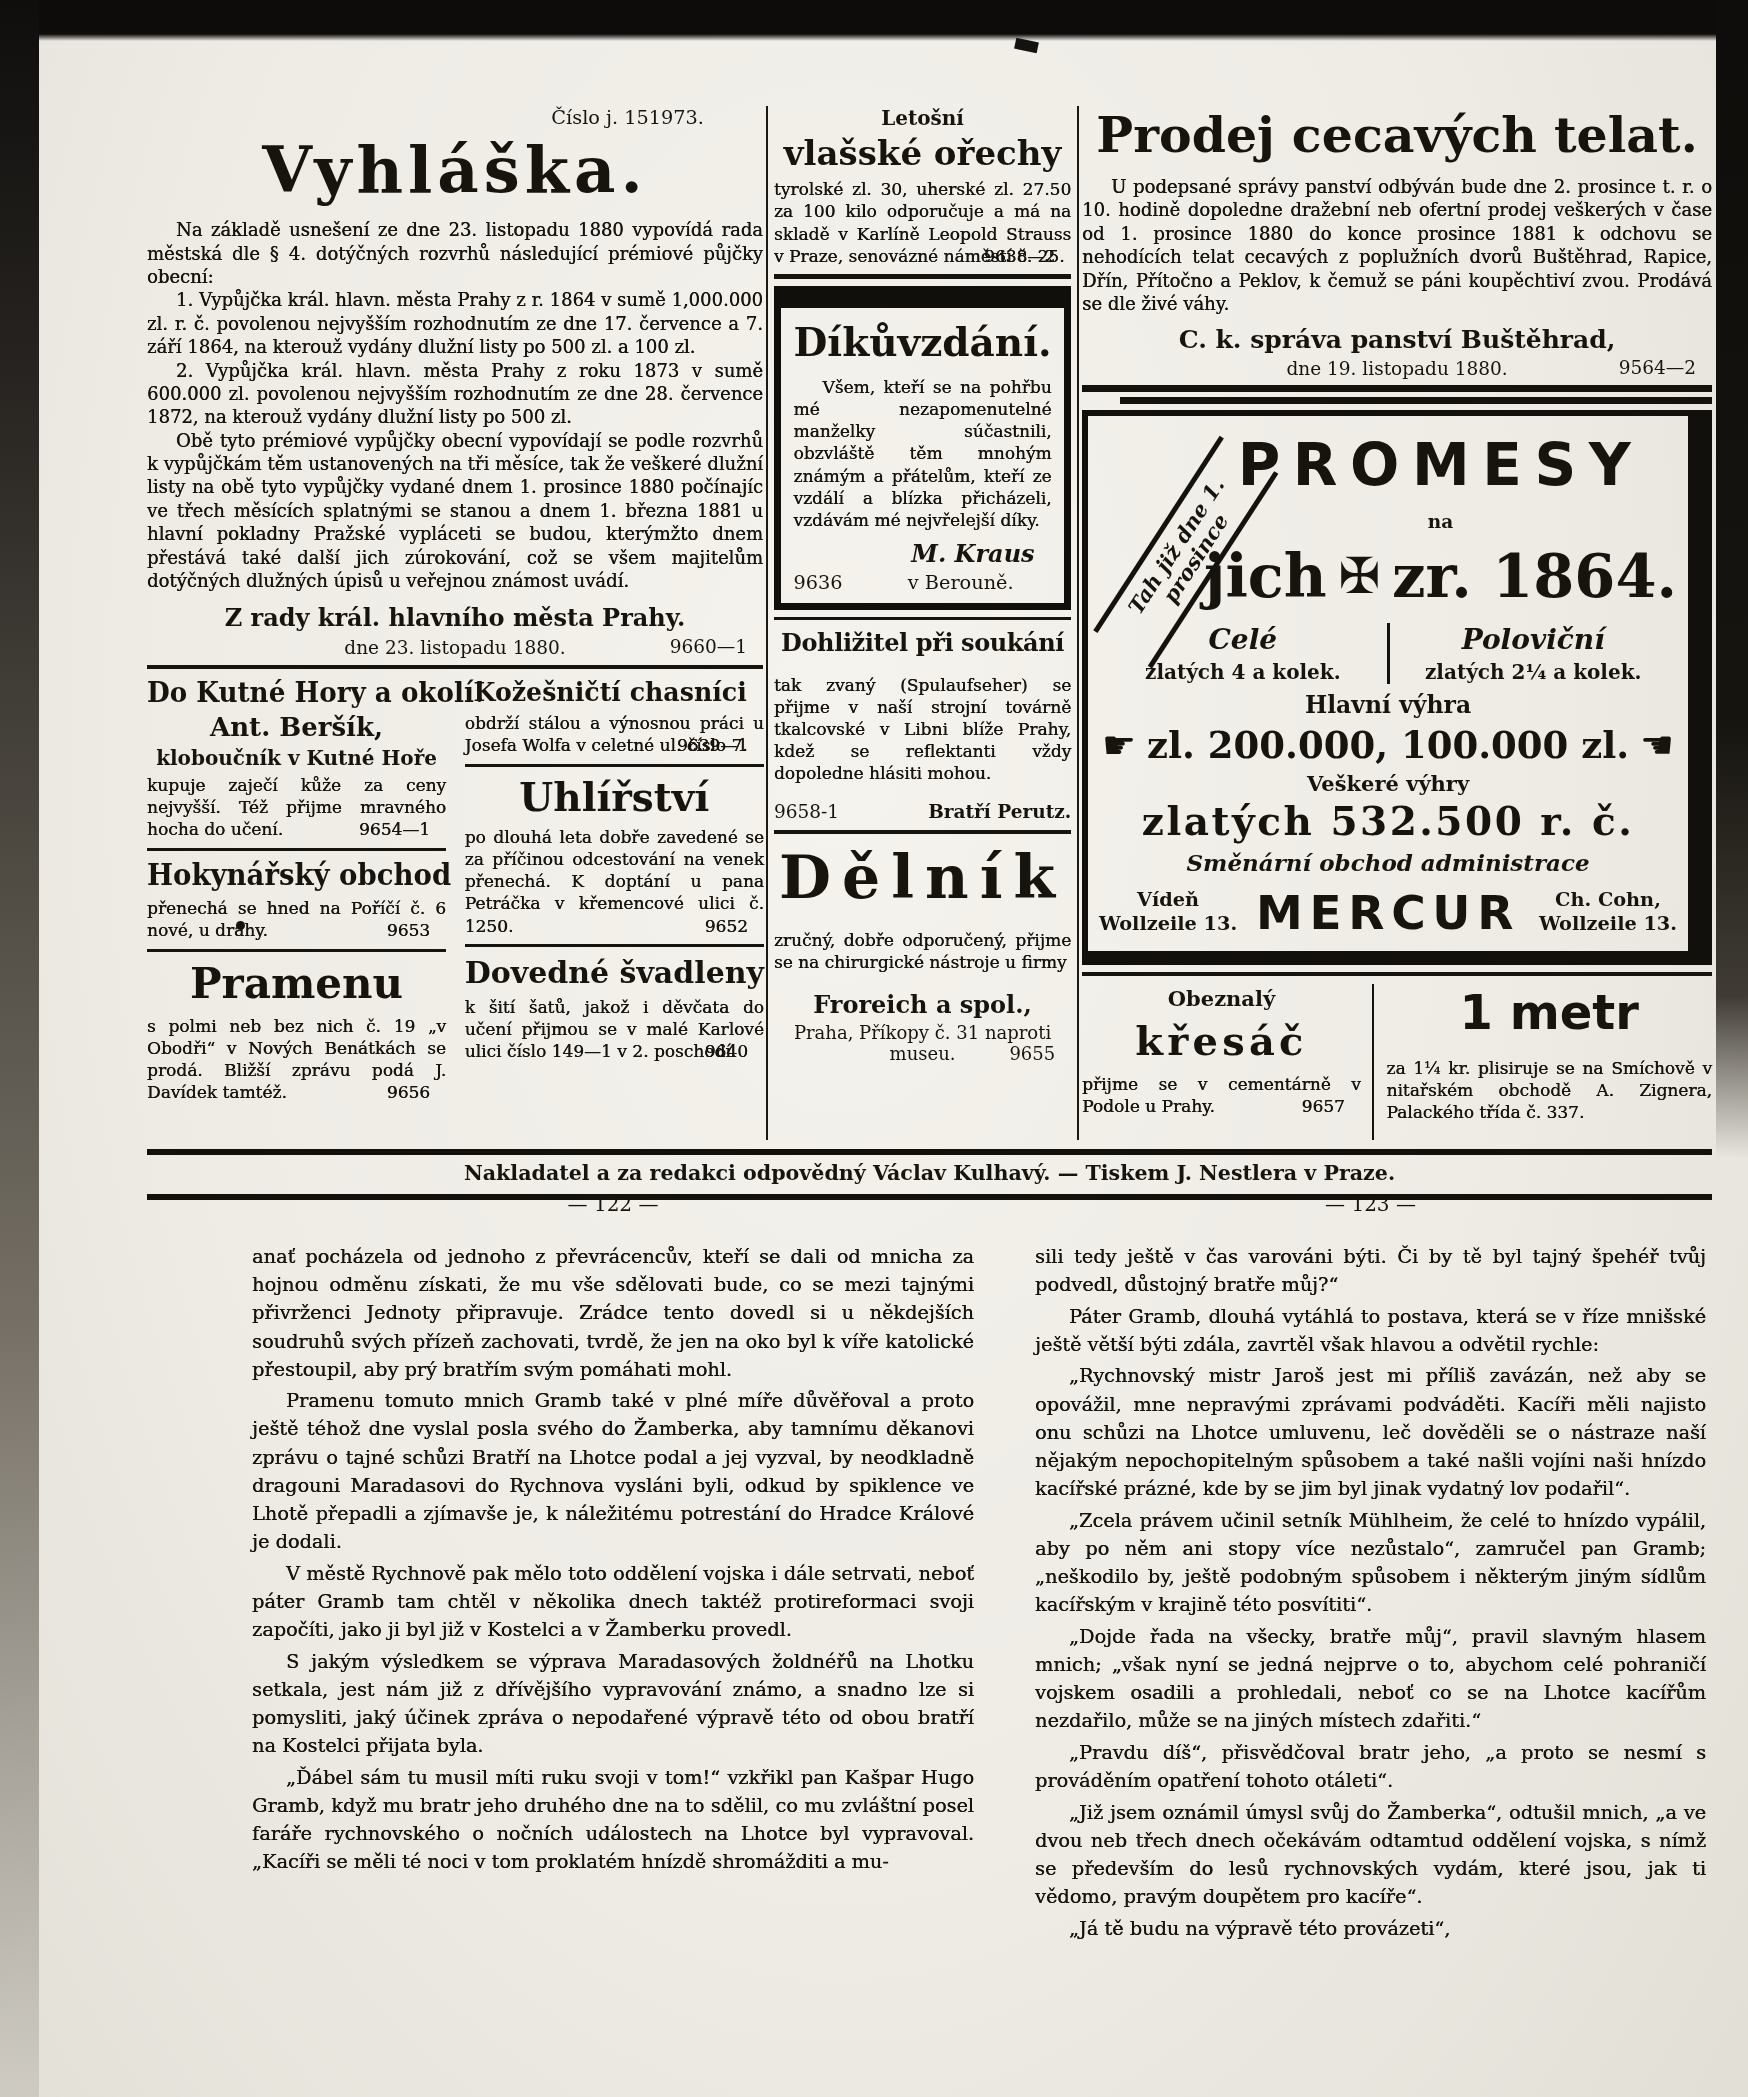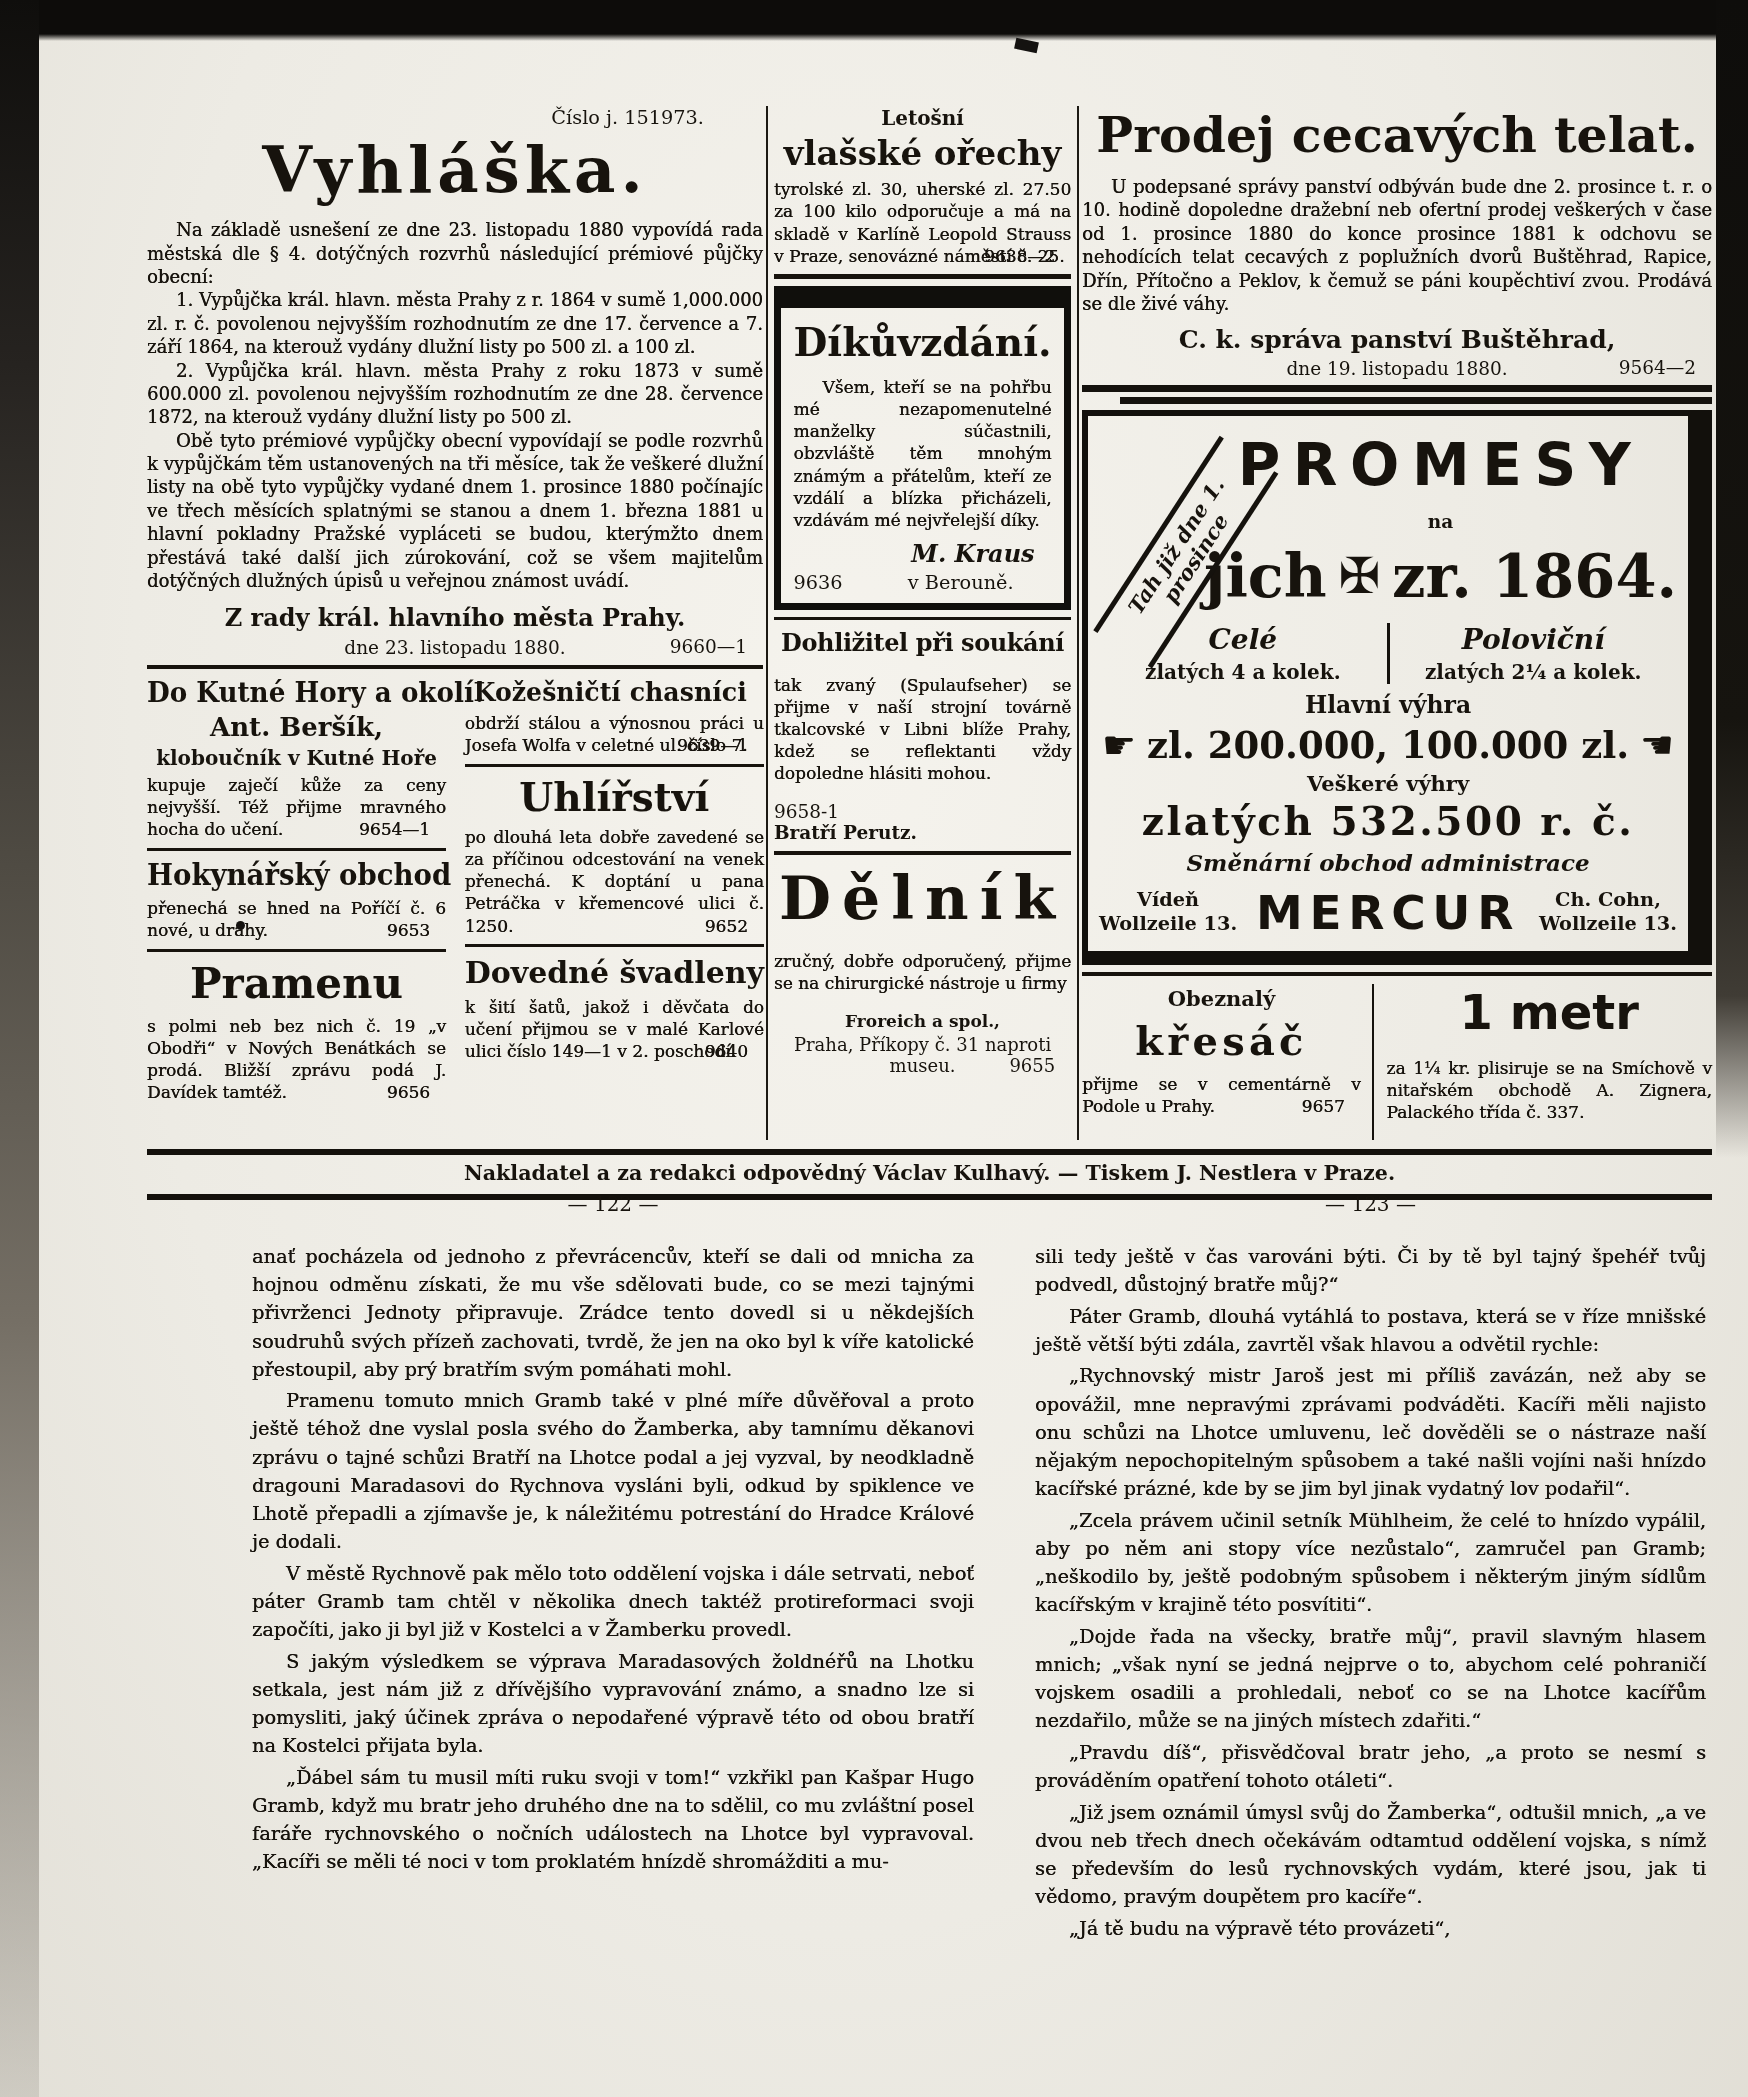--- a/index.html
+++ b/index.html
@@ -58,23 +58,23 @@
   .t-letosni{font-size:20px;font-weight:bold;text-align:center;margin:0 0 2.5px;}
   .t-orechy{font-size:34px;font-weight:bold;text-align:center;white-space:nowrap;margin:0 0 5.9px;}
 
   .mourning{border:7.6px solid #100f0c;border-top:22.7px solid #100f0c;padding:11px 12.6px 9.2px;margin:4.2px 0 6.7px;}
   .t-dik{font-size:39px;font-weight:bold;text-align:center;margin:0 0 11px;}
   .m-sig{font-size:24px;font-weight:bold;font-style:italic;text-align:right;padding-right:17px;margin-top:8.4px;}
   .m-row{display:flex;justify-content:space-between;font-size:19.3px;margin-top:2.5px;}
   .m-row .place{margin-right:38px;}
 
   .t-dohliz{font-size:24px;font-weight:bold;text-align:center;white-space:nowrap;letter-spacing:-0.4px;margin:0.8px 0 5px;}
-  .ref-sig-row{display:flex;justify-content:space-between;font-size:18.5px;margin-top:3.4px;flex-direction:column;}
+  .ref-sig-row{display:flex;justify-content:space-between;font-size:18.5px;margin-top:3.4px;}
   .t-delnik{font-size:60px;font-weight:bold;text-align:center;letter-spacing:11px;margin:4.2px 0 7.6px;}
-  .t-firm{font-size:17px;font-weight:bold;text-align:center;margin:5.9px 0 3.4px;}
+  .t-firm{font-size:24px;font-weight:bold;text-align:center;margin:5.9px 0 3.4px;}
   .addr{position:relative;font-size:18px;text-align:center;}
 
   .t-telata{font-size:49px;font-weight:bold;text-align:center;white-space:nowrap;margin:0 0 11px;}
   .t-sprava{font-size:25px;font-weight:bold;text-align:center;margin-top:9.2px;}
 
   .promesy{position:relative;border:6.7px solid #12100c;border-right:24px solid #12100c;border-bottom:14.3px solid #12100c;
     margin-top:2.5px;padding:14.3px 11px 11px;overflow:visible;}
   .banner-box{position:absolute;left:-18.5px;top:101px;width:227px;transform:rotate(-57deg);
     border-top:5.9px solid #15120d;border-bottom:5.9px solid #15120d;padding:6.7px 2.5px;
     text-align:center;font-weight:bold;font-style:italic;font-size:21px;line-height:1.12;}

